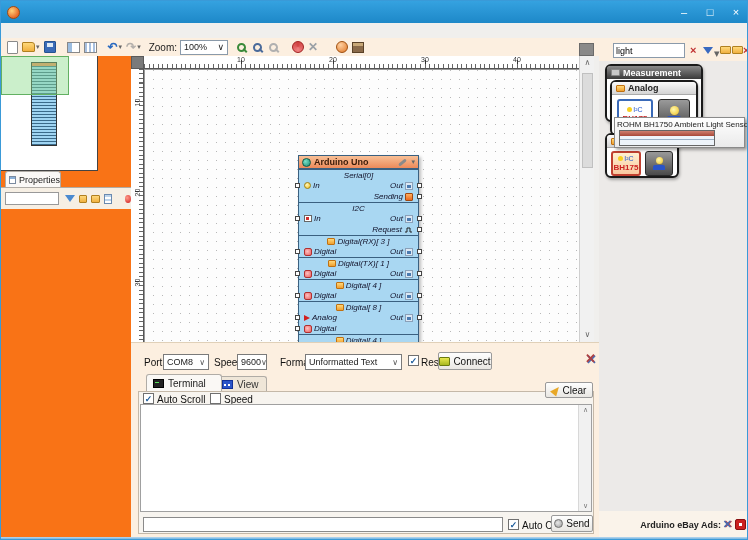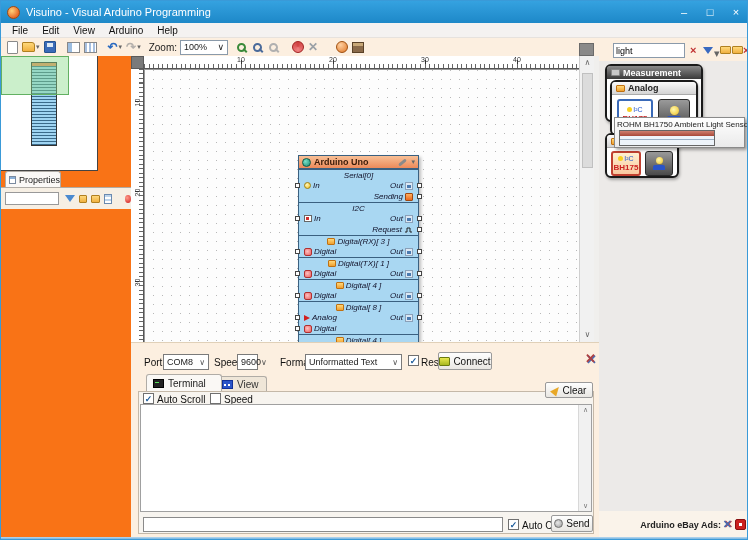--- a/index.html
+++ b/index.html
@@ -189,35 +189,27 @@
   .ads-stop::after { content:""; position:absolute; left:3px; top:3px; width:3px; height:3px; background:#fff; }
   .bottom-edge { position:absolute; left:0; top:536px; width:748px; height:4px; background:linear-gradient(#bcd8ee,#2f8fd0); }
 </style>
 </head>
 <body>
 
 <div id="app">
 
   <div class="titlebar">
     <span class="app-logo"></span>
-    <span class="title-text">Visuino - Visual Arduino Programming</span>
     <div class="winbtns">
       <span class="winbtn">–</span>
       <span class="winbtn">□</span>
       <span class="winbtn">×</span>
     </div>
   </div>
 
-  <div class="menubar">
-    <span class="menu-item">File</span>
-    <span class="menu-item">Edit</span>
-    <span class="menu-item">View</span>
-    <span class="menu-item">Arduino</span>
-    <span class="menu-item">Help</span>
-  </div>
 
   <div class="toolbar">
     <span class="ti">
         <span class="icon-new"></span>
       </span>
     <span class="ti">
         <span class="icon-open"></span>
         <span class="dd">▾</span>
       </span>
     <span class="ti">
@@ -530,21 +522,21 @@
     </div>
   </div>
 
   <div class="bottom-panel">
     <span class="bp-label" style="left:13px; top:14px;">Port:</span>
     <div class="combo" style="left:32px; top:11px; width:46px;">
       <span>COM8</span>
         <span class="ar">∨</span>
     </div>
     <span class="bp-label" style="left:83px; top:14px;">Speed:</span>
-    <div class="combo" style="left:106px; top:11px; width:21px;">
+    <div class="combo" style="left:106px; top:11px; width:30px;">
       <span>9600</span>
         <span class="ar">∨</span>
     </div>
     <span class="bp-label" style="left:149px; top:14px;">Format:</span>
     <div class="combo" style="left:174px; top:11px; width:97px;">
       <span>Unformatted Text</span>
         <span class="ar">∨</span>
     </div>
     <span class="checkbox" style="left:277px; top:12px;">✓</span>
     <span class="bp-label" style="left:290px; top:14px;">Reset</span>

